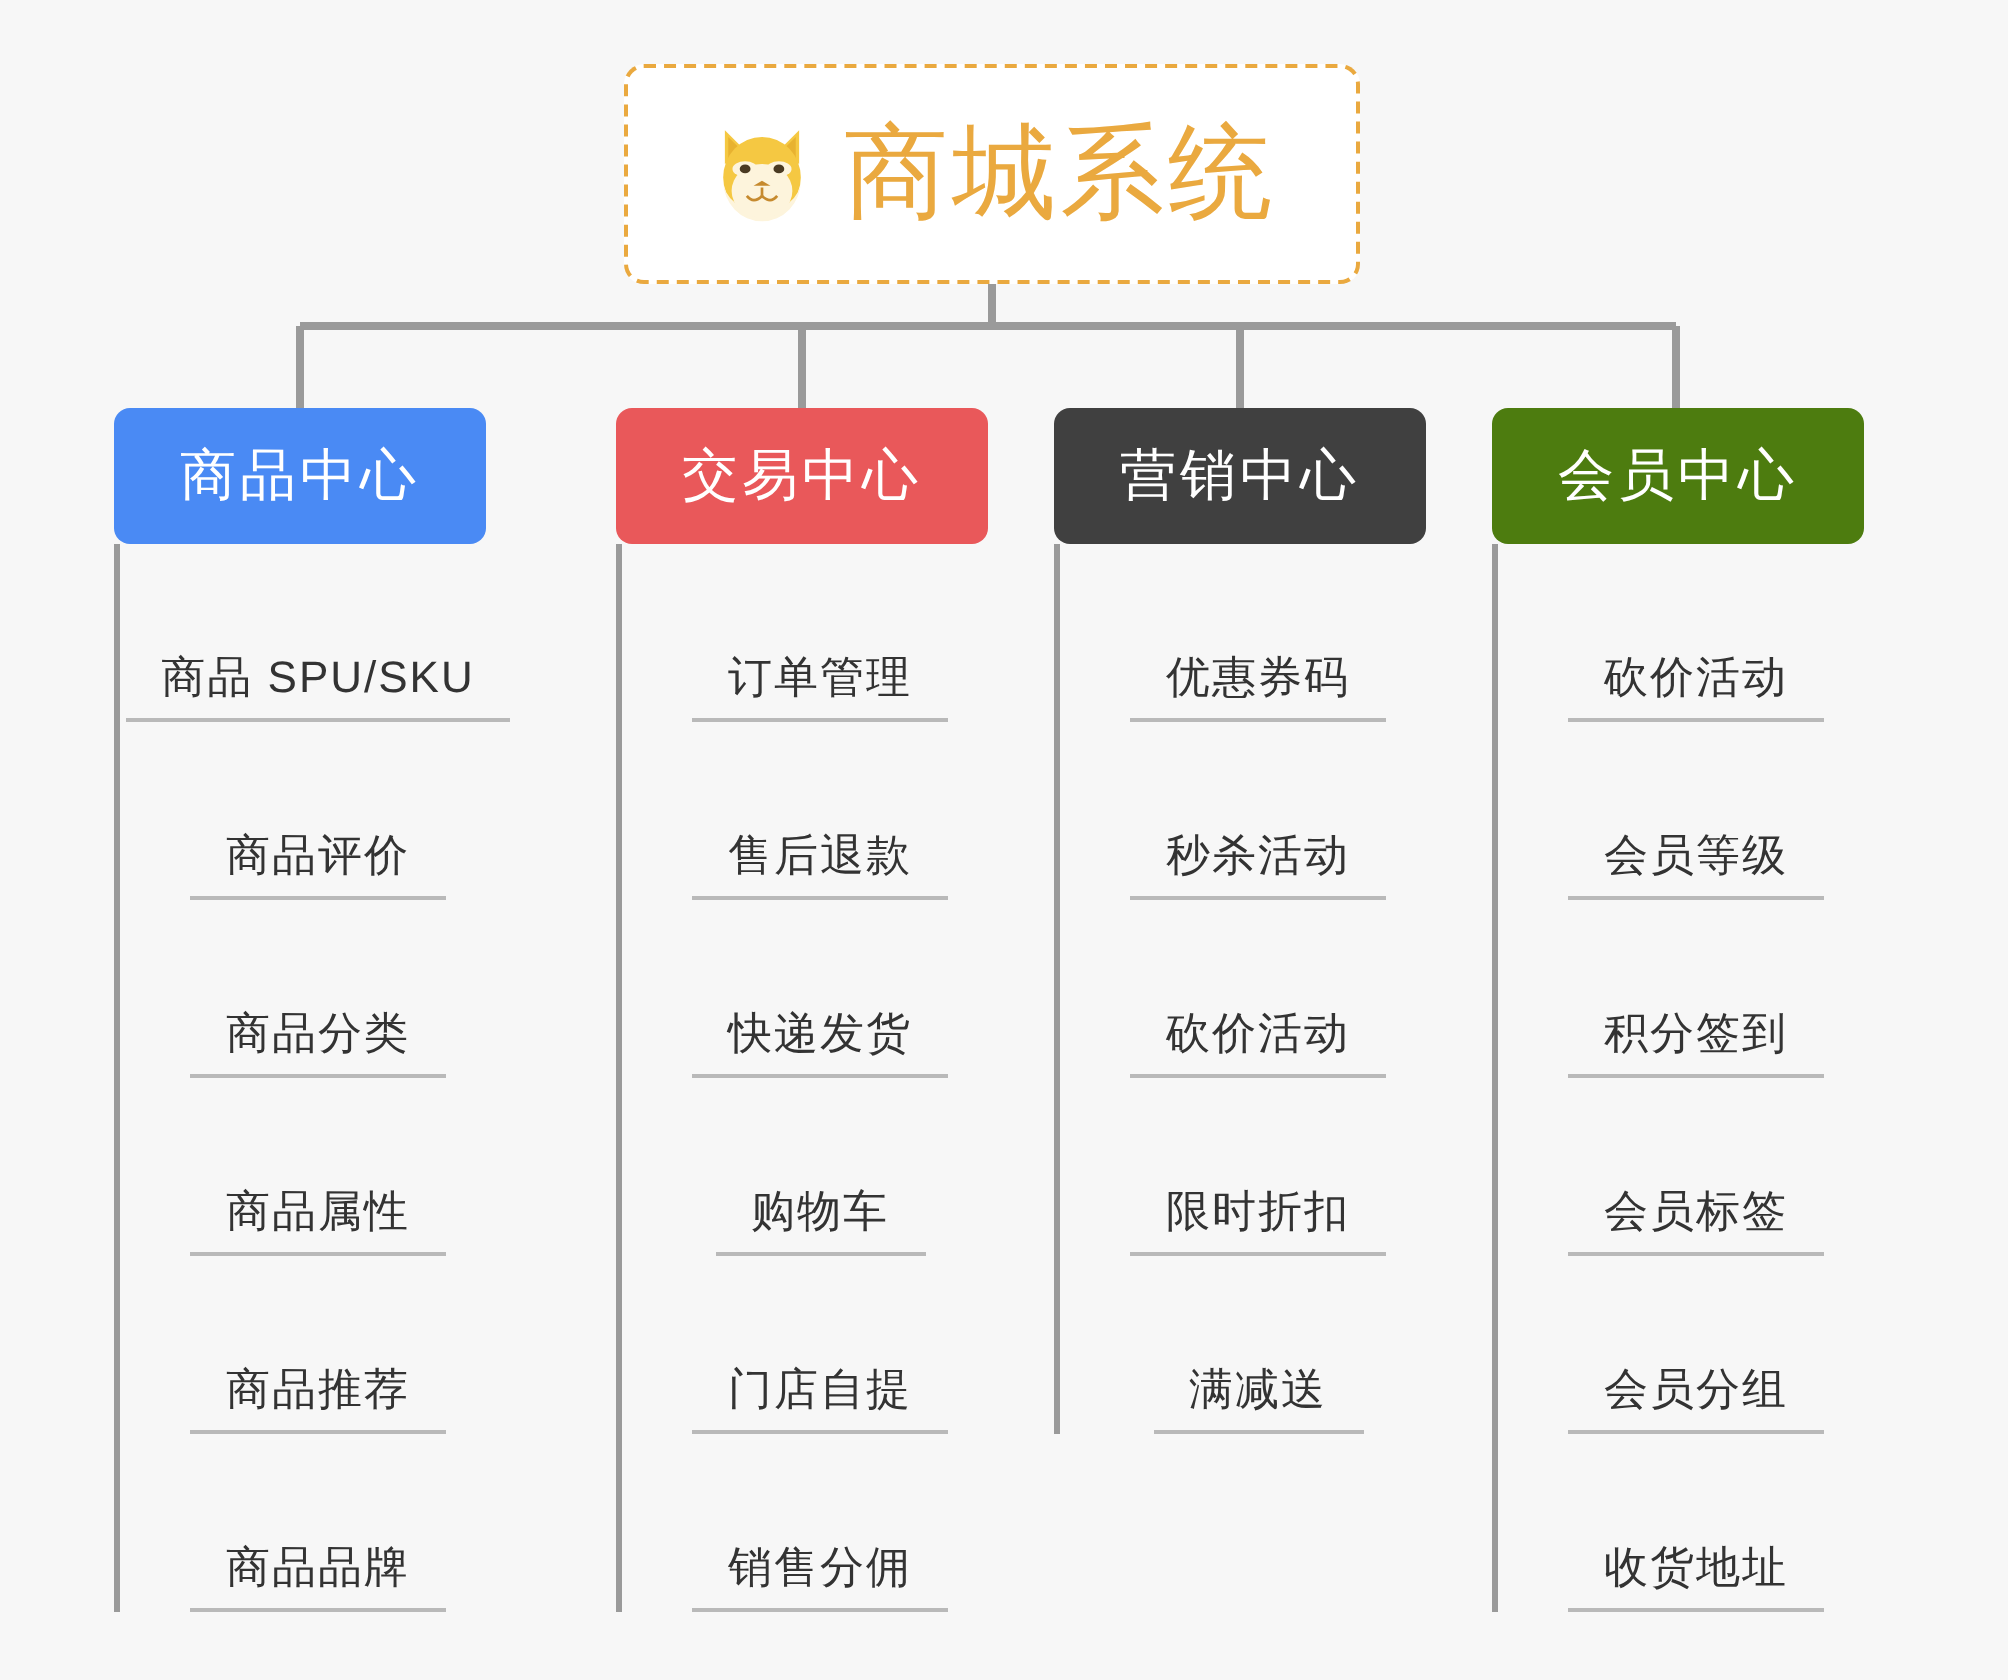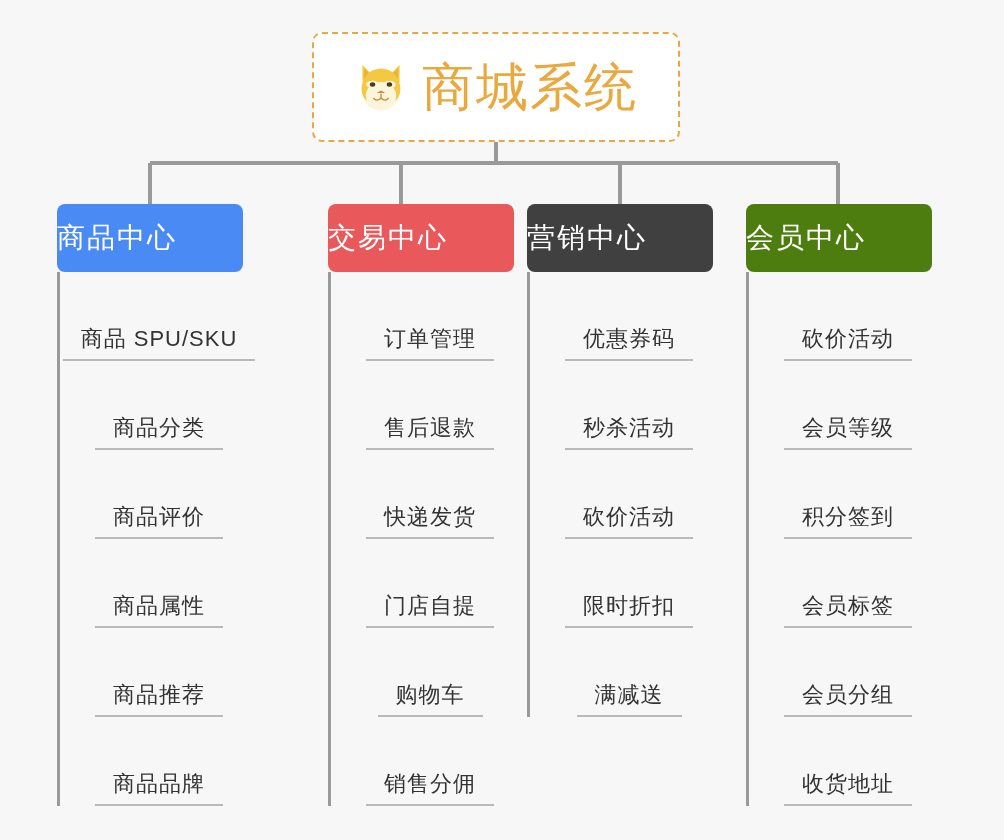--- a/index.html
+++ b/index.html
@@ -60,30 +60,30 @@
     pointer-events: none;
   }
 
   
   .branch {
     position: absolute;
     top: 204px;
     width: 186px;
   }
   .branch-1 { left: 57px; }
-  .branch-2 { left: 316px; padding-left: 12px; }
+  .branch-2 { left: 296px; padding-left: 12px; }
   .branch-3 { left: 527px; }
   .branch-4 { left: 746px; }
 
   .branch-header {
     height: 68px;
     border-radius: 8px;
     display: flex;
     align-items: center;
-    justify-content: flex-start;
+    justify-content: center;
     color: #ffffff;
     font-size: 28px;
     letter-spacing: 2px;
     white-space: nowrap;
     box-sizing: border-box;
   }
 
   .branch-items {
     position: relative;
     margin-top: 0;
@@ -151,24 +151,24 @@
 
   <div class="branch branch-1">
     <div class="branch-header" style="background:#4a8af4;">
       <span>商品中心</span>
     </div>
     <div class="branch-items">
       <div class="leaf-item">
         <span class="leaf-label">商品 SPU/SKU</span>
       </div>
       <div class="leaf-item">
+        <span class="leaf-label">商品评价</span>
+      </div>
+      <div class="leaf-item">
         <span class="leaf-label">商品分类</span>
-      </div>
-      <div class="leaf-item">
-        <span class="leaf-label">商品评价</span>
       </div>
       <div class="leaf-item">
         <span class="leaf-label">商品属性</span>
       </div>
       <div class="leaf-item">
         <span class="leaf-label">商品推荐</span>
       </div>
       <div class="leaf-item">
         <span class="leaf-label">商品品牌</span>
       </div>
@@ -183,24 +183,24 @@
       <div class="leaf-item">
         <span class="leaf-label">订单管理</span>
       </div>
       <div class="leaf-item">
         <span class="leaf-label">售后退款</span>
       </div>
       <div class="leaf-item">
         <span class="leaf-label">快递发货</span>
       </div>
       <div class="leaf-item">
+        <span class="leaf-label">购物车</span>
+      </div>
+      <div class="leaf-item">
         <span class="leaf-label">门店自提</span>
-      </div>
-      <div class="leaf-item">
-        <span class="leaf-label">购物车</span>
       </div>
       <div class="leaf-item">
         <span class="leaf-label">销售分佣</span>
       </div>
     </div>
   </div>
 
   <div class="branch branch-3">
     <div class="branch-header" style="background:#404040;">
       <span>营销中心</span>

